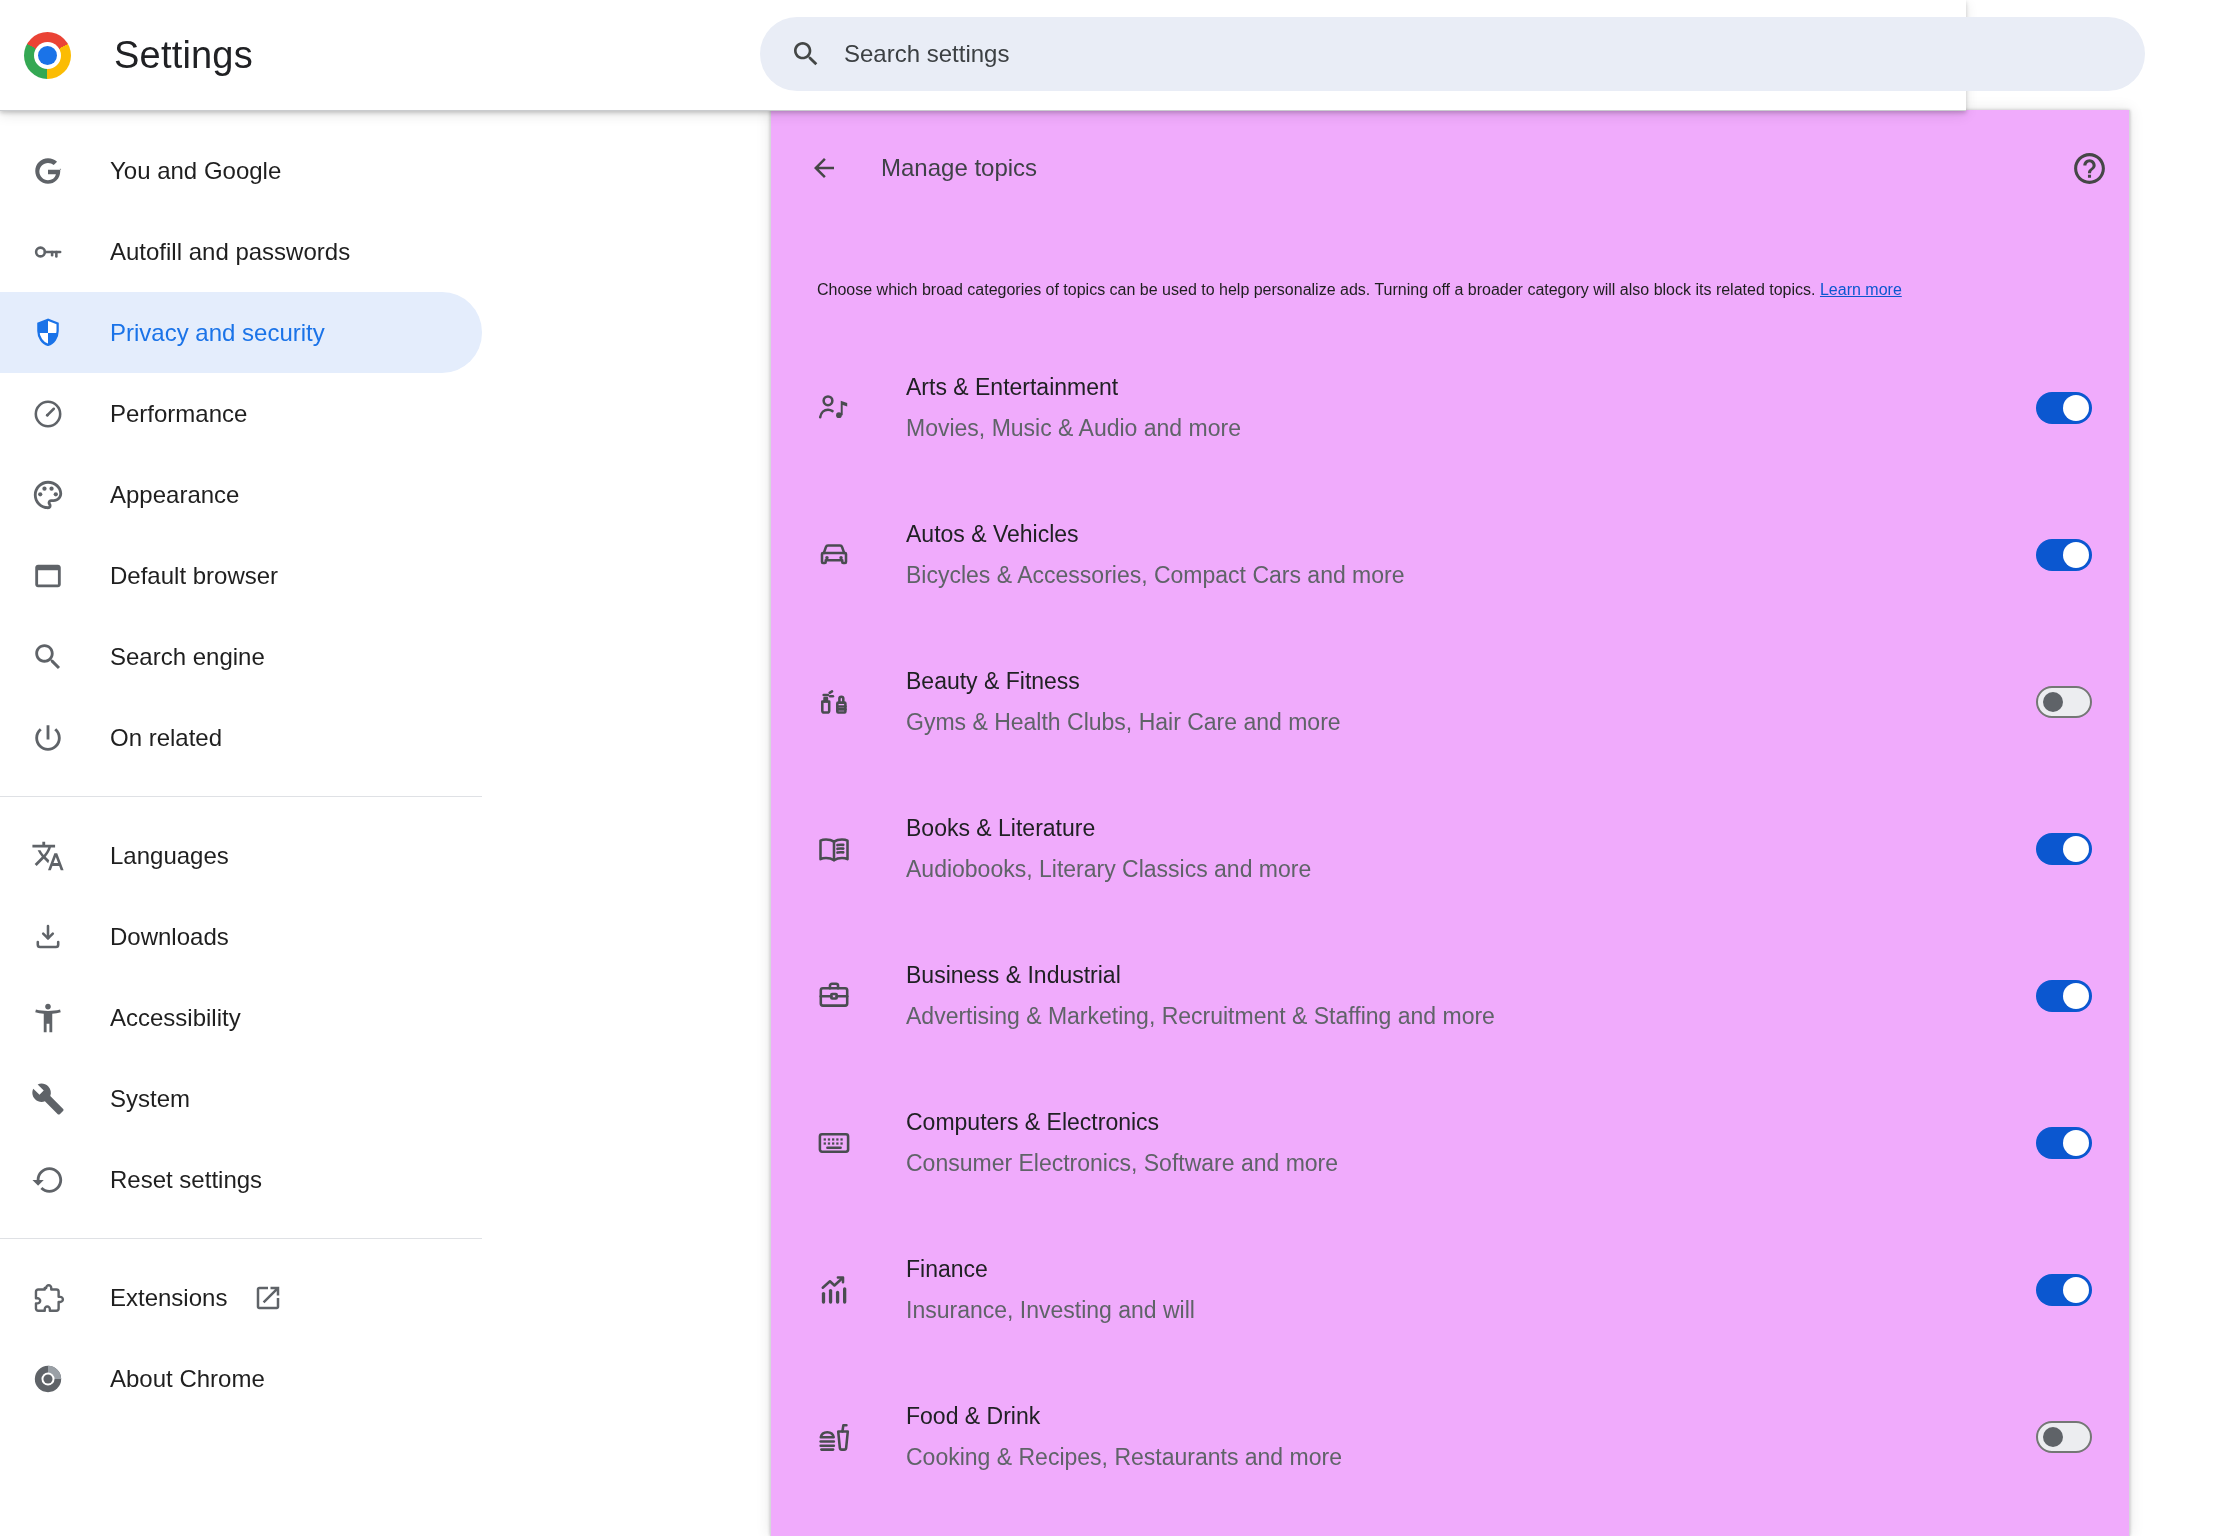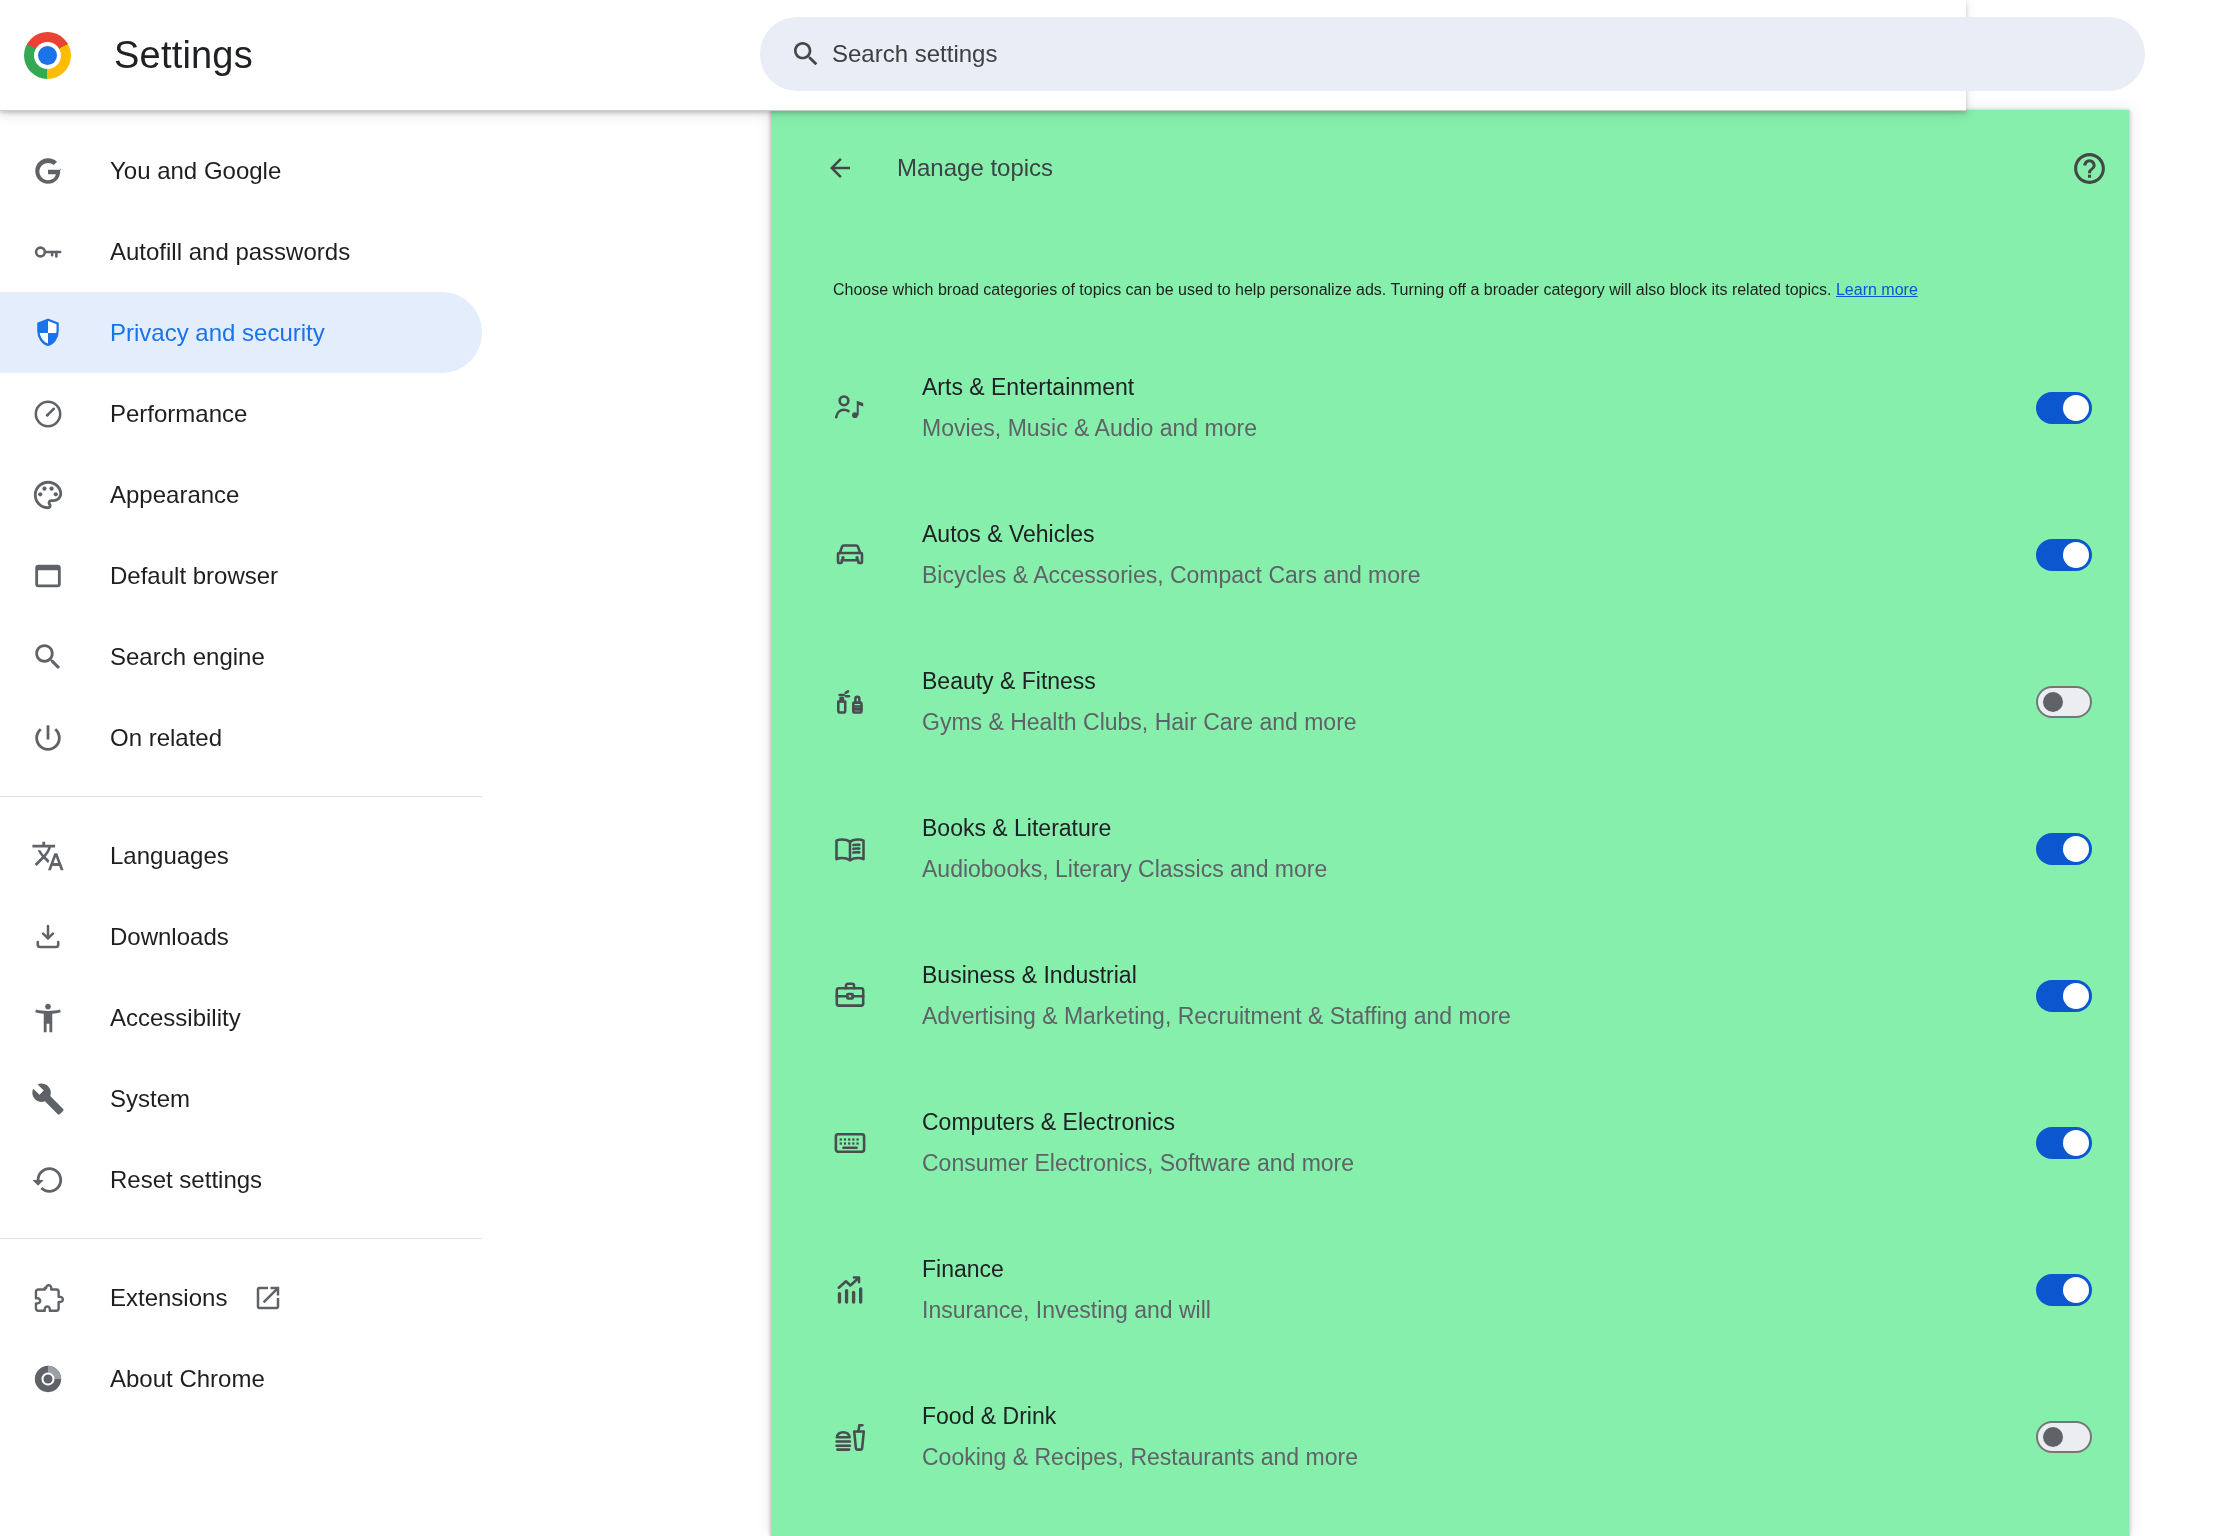--- a/index.html
+++ b/index.html
@@ -10,41 +10,41 @@
   
   .header{position:absolute;left:0;top:0;width:1966px;height:110px;background:#fff;z-index:10;
           border-bottom:1px solid #c9cbce;box-shadow:0 2px 4px rgba(0,0,0,.18),0 4px 12px rgba(0,0,0,.10);}
   .chrome-logo{position:absolute;left:24px;top:32px;width:47px;height:47px;border-radius:50%;
           background:conic-gradient(from 60deg,#fbbc04 0 120deg,#34a853 0 240deg,#ea4335 0 360deg);}
   .chrome-logo::before{content:"";position:absolute;inset:10px;background:#fff;border-radius:50%;}
   .chrome-logo::after{content:"";position:absolute;inset:14px;background:#1a73e8;border-radius:50%;}
   .app-title{position:absolute;left:114px;top:0;height:110px;display:flex;align-items:center;
           font-size:38px;font-weight:500;color:#202124;letter-spacing:.2px;}
   .searchbar{position:absolute;left:760px;top:17px;width:1385px;height:74px;border-radius:37px;
-          background:#e9edf6;display:flex;align-items:center;padding:0 30px;box-sizing:border-box;gap:8px;}
+          background:#e9edf6;display:flex;align-items:center;padding:0 30px;box-sizing:border-box;gap:20px;}
   .searchbar svg{flex:0 0 auto;}
   .search-input{flex:1;border:none;outline:none;background:transparent;font-family:inherit;
           font-size:24px;color:#202124;}
   .search-input::placeholder{color:#3c4043;opacity:1;}
 
   
   .sidebar{position:absolute;left:0;top:110px;width:770px;bottom:0;background:#fff;padding-top:20px;box-sizing:border-box;}
   .nav-item{height:81px;width:482px;display:flex;align-items:center;padding-left:31px;box-sizing:border-box;
           border-radius:0 40px 40px 0;cursor:pointer;}
   .nav-icon{width:34px;height:34px;margin-right:45px;display:flex;align-items:center;justify-content:center;flex:0 0 auto;}
   .nav-label{font-size:24px;font-weight:500;color:#1f1f1f;white-space:nowrap;}
   .nav-item.selected{background:#e4edfc;}
   .nav-item.selected .nav-label{color:#1a73e8;}
   .nav-divider{height:1px;width:482px;background:#dfe1e5;margin:18px 0;}
   .ext-link{margin-left:26px;display:flex;align-items:center;}
 
   
-  .card{position:absolute;left:770px;top:110px;width:1360px;bottom:0;background:#86efac;box-sizing:border-box;
+  .card{position:absolute;left:770px;top:110px;width:1360px;bottom:0;background:#f0abfc;box-sizing:border-box;
         border-left:1px solid #d6d8db;border-right:1px solid #d6d8db;
-        box-shadow:0 0 3px rgba(0,0,0,.22),0 0 14px rgba(0,0,0,.10);z-index:1;padding-left:16px;}
+        box-shadow:0 0 3px rgba(0,0,0,.22),0 0 14px rgba(0,0,0,.10);z-index:1;}
   .card-header{height:116px;display:flex;align-items:center;padding:0 20px 0 30px;box-sizing:border-box;}
   .back-btn{width:46px;height:46px;border-radius:50%;display:flex;align-items:center;justify-content:center;
         cursor:pointer;flex:0 0 auto;background:transparent;border:none;padding:0;}
   .page-title{margin-left:34px;font-size:24px;font-weight:400;color:#3f4247;}
   .help-btn{margin-left:auto;width:40px;height:40px;display:flex;align-items:center;justify-content:center;
         cursor:pointer;background:transparent;border:none;padding:0;}
   .description{margin:44px 50px 0 46px;max-width:1255px;font-size:16px;line-height:40px;color:#1f1f1f;}
   .learn-more{color:#0b57d0;text-decoration:underline;cursor:pointer;}
 
   .topics{margin-top:24px;}

